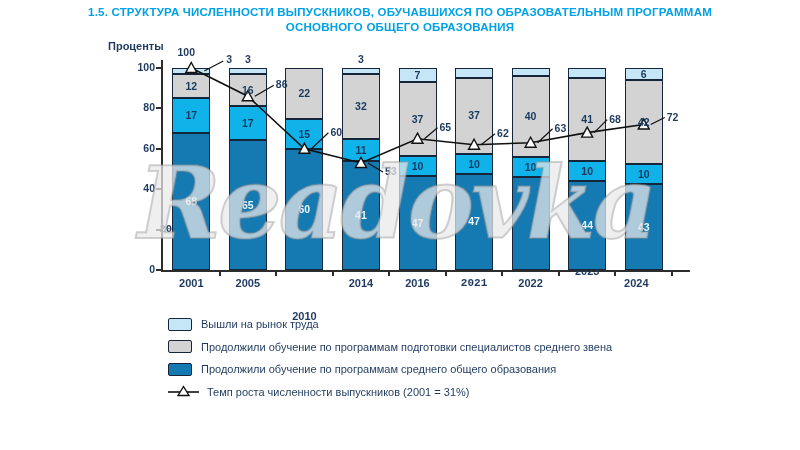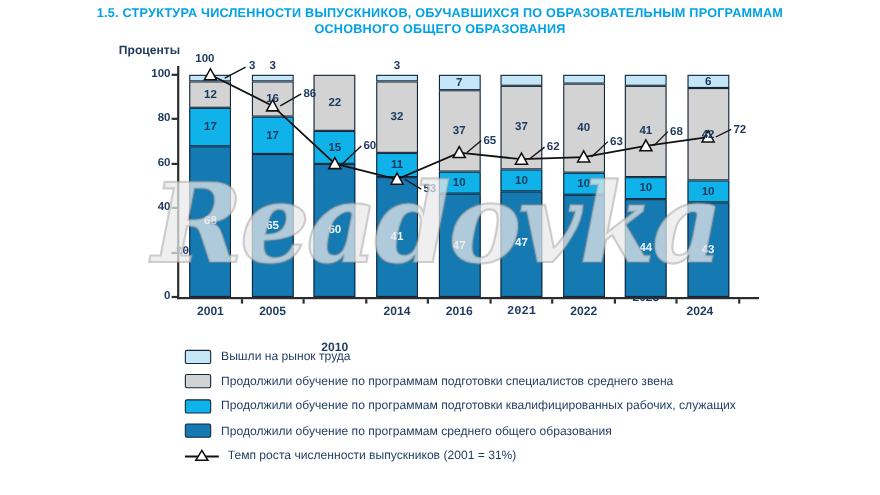--- a/index.html
+++ b/index.html
@@ -172,24 +172,20 @@
   <div class="legend" id="legend">
       <div class="legend-item">
         <span class="legend-swatch" style="background: rgb(196, 230, 246);"></span>
         <span class="legend-label">Вышли на рынок труда</span>
       </div>
       <div class="legend-item">
         <span class="legend-swatch" style="background: rgb(211, 211, 211);"></span>
         <span class="legend-label">Продолжили обучение по программам подготовки специалистов среднего звена</span>
       </div>
       <div class="legend-item">
-        <span class="legend-swatch" style="background: rgb(15, 178, 233);"></span>
-        <span class="legend-label">Продолжили обучение по программам подготовки квалифицированных рабочих, служащих</span>
-      </div>
-      <div class="legend-item">
         <span class="legend-swatch" style="background: rgb(21, 121, 178);"></span>
         <span class="legend-label">Продолжили обучение по программам среднего общего образования</span>
       </div>
       <div class="legend-item">
         <svg width="31" height="13" style="margin-right: 8px;">
           <line x1="0" y1="7" x2="31" y2="7" stroke="#111" stroke-width="1.6"></line>
           <path d="M 15.5 1.5 L 21 10.5 L 10 10.5 Z" fill="#fff" stroke="#111" stroke-width="1.4"></path>
         </svg>
         <span class="legend-label">Темп роста численности выпускников (2001 = 31%)</span>
       </div>

